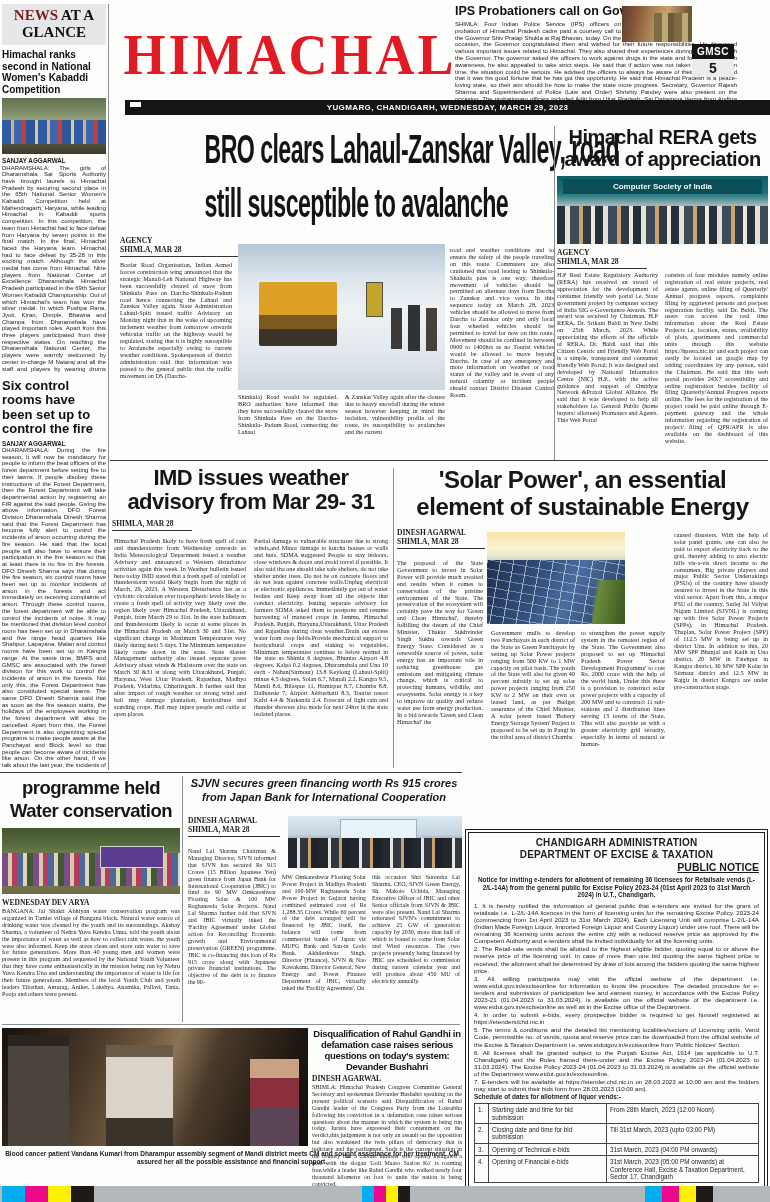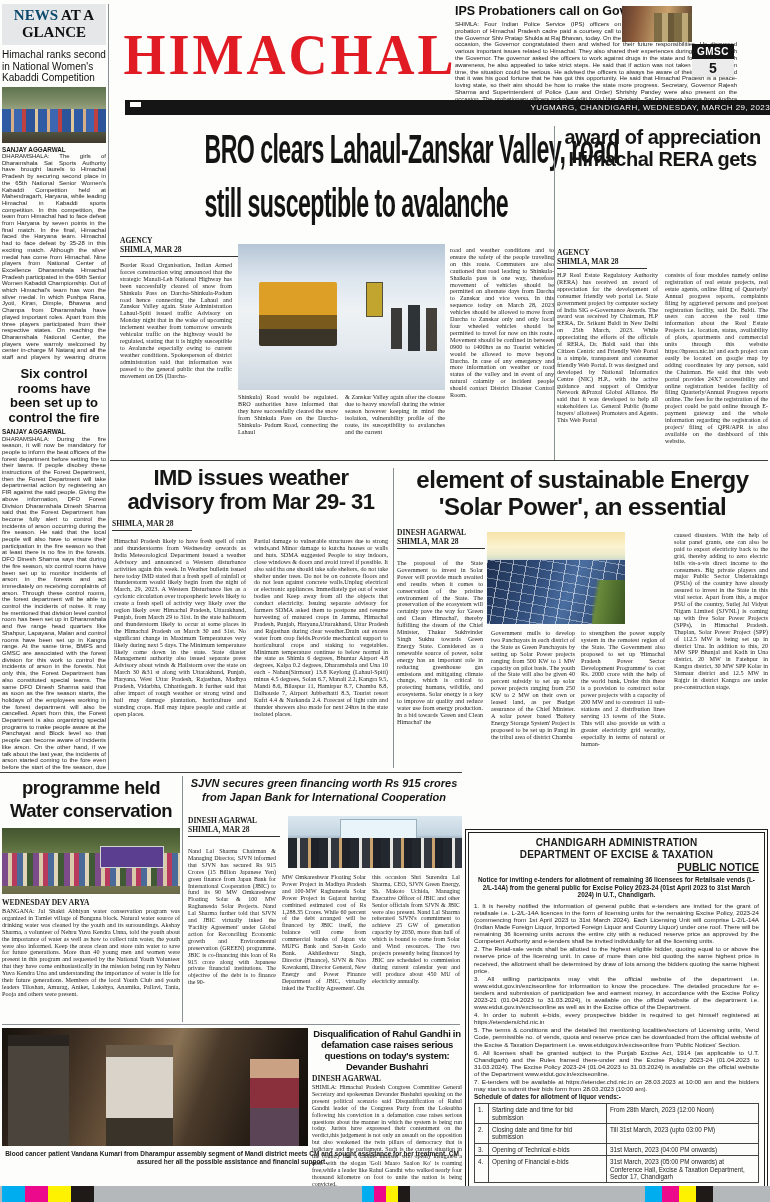--- a/index.html
+++ b/index.html
@@ -8,46 +8,46 @@
            font-family:"Liberation Serif", serif; color:#1c1c1c; margin:0 auto; }
   .abs { position:absolute; }
   .clip { overflow:hidden; }
   .rule { position:absolute; background:#8a8f93; }
   .rule-dark { position:absolute; background:#3c4043; }
 
   
   #glance { left:2px; top:4px; width:104px; height:766px; overflow:hidden; }
   .glance-head { background:#e5e7e9; text-align:center; font-family:"Liberation Serif",serif;
                  font-weight:700; font-size:15px; line-height:17px; padding:3px 0 4px; color:#111; }
-  .glance-head .red { color:#0c4a6e; }
-  .sb-headline { font-family:"Liberation Sans",sans-serif; font-weight:400; font-size:10px;
+  .glance-head .red { color:#7f1d1d; }
+  .sb-headline { font-family:"Liberation Sans",sans-serif; font-weight:700; font-size:10px;
                  line-height:11.5px; color:#101010; margin:4px 0 3px; }
   .sb-headline2 { font-family:"Liberation Sans",sans-serif; font-weight:700; font-size:13px;
-                  line-height:14.5px; color:#101010; margin:6px 0 3px;text-align:center; }
+                  line-height:14.5px; color:#101010; margin:6px 0 3px; }
   .sb-byline { font-family:"Liberation Sans",sans-serif; font-weight:700; font-size:6.3px; line-height:7.5px; }
   .sb-body { font-family:"Liberation Sans",sans-serif; font-size:6px; line-height:6.7px; text-align:justify; }
 
   
   #masthead { left:118px; top:20px; width:344px; height:70px; text-align:center;
               font-family:"Liberation Serif",serif; font-weight:700; font-size:54px; line-height:66px;
               color:#e01b24; letter-spacing:3px; transform:scaleY(1.05); transform-origin:50% 0; }
   #ips { left:455px; top:4px; width:282px; height:114px; }
   .ips-head { font-family:"Liberation Sans",sans-serif; font-weight:700; font-size:12.5px;
               line-height:14px; color:#111; }
   .ips-body { font-family:"Liberation Sans",sans-serif; font-size:6px; line-height:6.8px; text-align:justify; margin-top:3px; }
   .ips-spacer { float:right; width:116px; height:16px; }
   #ips-photo { left:167px; top:2px; width:70px; height:36px; }
   #page-badge { left:692px; top:44px; width:42px; }
   .badge-top { background:#141414; color:#fff; font-family:"Liberation Sans",sans-serif;
                font-weight:700; font-size:10px; text-align:center; line-height:15px; letter-spacing:.5px; }
   .badge-num { background:#ececec; color:#141414; font-family:"Liberation Sans",sans-serif;
                font-weight:700; font-size:14px; text-align:center; line-height:18px; }
   #datebar { left:125px; top:100px; width:645px; height:15px; background:#151515; }
-  #datebar .dtext { color:#fff; font-family:"Liberation Sans",sans-serif; font-weight:400;
-                    font-size:8px; line-height:15px; text-align:right; letter-spacing:.4px; }
+  #datebar .dtext { color:#fff; font-family:"Liberation Sans",sans-serif; font-weight:700;
+                    font-size:8px; line-height:15px; text-align:center; letter-spacing:.4px; }
   .notch { position:absolute; left:5px; top:2px; width:11px; height:5px; background:#fdfdfb; }
 
   
   #bro-head { left:110px; top:122px; width:450px; height:112px; text-align:center;
               font-family:"Liberation Sans",sans-serif; font-weight:700; font-size:40px; line-height:54px;
               color:#141414; letter-spacing:-1px; transform:scaleX(.58); transform-origin:50% 0; white-space:nowrap; }
   .byline { font-weight:700; font-size:7.5px; line-height:9px; font-family:"Liberation Serif",serif; }
   .bt { font-size:6.2px; line-height:6.9px; text-align:justify; overflow:hidden; }
 
   
@@ -184,22 +184,26 @@
     <div class="fig2"></div>
     <div class="fig3"></div>
   </div>
   <div class="abs bt" style="left:238px;top:394px;width:100px;height:64px">Shinkula) Road would be regulated. BRO authorities have informed that they have successfully cleared the snow from Shinkula Pass on the Darcha- Shinkula- Padum Road, connecting the Lahaul</div>
   <div class="abs bt" style="left:345px;top:394px;width:100px;height:64px">&amp; Zanskar Valley again after the closure due to heavy snowfall during the winter season however keeping in mind the isolation, vulnerability profile of the route, its susceptibility to avalanches and the current</div>
   <div class="abs bt" style="left:450px;top:247px;width:104px;height:211px">road and weather conditions and to ensure the safety of the people traveling on this route. Commuters are also cautioned that road leading to Shinkula-Shaikula pass is one way, therefore movement of vehicles should be permitted on alternate days from Darcha to Zanskar and vice versa. In this sequence today on March 28, 2023 vehicles should be allowed to move from Darcha to Zanskar only and only local four wheeled vehicles should be permitted to travel for now on this route. Movement should be confined in between 0900 to 1400hrs as no Tourist vehicles would be allowed to move beyond Darcha. In case of any emergency and more information on weather or road status of the valley and in event of any natural calamity or incident people should contact District Disaster Control Room.</div>
 
   <div class="rule" style="left:554px;top:126px;width:1px;height:334px"></div>
   <div class="abs" style="left:557px;top:126px;width:211px;height:332px">
     <div class="sec-head" style="font-size:20px;line-height:22px">
+      <div>Himachal RERA gets</div>
       <div>award of appreciation</div>
-      <div>Himachal RERA gets</div>
+    </div>
+    <div class="ph" id="rera-photo" style="position:absolute;left:0;top:50px;width:211px;height:68px">
+      <div class="banner">Computer Society of India</div>
+      <div class="people"></div>
     </div>
     <div class="abs" style="left:0;top:122px;width:90px">
       <div class="byline">AGENCY</div>
       <div class="byline dl-rule">SHIMLA, MAR 28</div>
     </div>
     <div class="abs bt" style="left:0;top:146px;width:101px;height:186px">H.P Real Estate Regulatory Authority (RERA) has received an award of appreciation for the development of consumer friendly web portal i.e. State government project by computer society of India SIG e-Governance Awards. The award was received by Chairman, H.P RERA, Dr. Srikant Baldi in New Delhi on 25th March, 2023. While appreciating the efforts of the officials of RERA, Dr. Baldi said that this Citizen Centric and Friendly Web Portal is a simple, transparent and consumer friendly Web Portal. It was designed and developed by National Informatics Centre (NIC) H.P., with the active guidance and support of Omidyar Network &amp;Praxal Global Alliance. He said that it was developed to help all stakeholders i.e. General Public (home buyers/ allottees) Promoters and Agents. This Web Portal</div>
     <div class="abs bt" style="left:108px;top:146px;width:103px;height:186px">consists of four modules namely online registration of real estate projects, real estate agents, online filing of Quarterly/ Annual progress reports, complaints filing by aggrieved persons and pre/post registration facility, said Dr. Baldi. The users can access the real time information about the Real Estate Projects i.e. location, status, availability of plots, apartments and commercial units through this website https://hprera.nic.in/ and each project can easily be located on google map by adding coordinates by any person, said the Chairman. He said that this web portal provides 24X7 accessibility and online registration besides facility of filing Quarterly/Annual Progress reports online. The fees for the registration of the project could be paid online through E-payment gateway and the whole information regarding the registration of project/ filing of QPR/APR is also available on the dashboard of this website.</div>
   </div>
 
   <div class="rule-dark" style="left:110px;top:460px;width:658px;height:1px"></div>
@@ -210,22 +214,22 @@
       <div>advisory from Mar 29- 31</div>
     </div>
     <div class="byline dl-rule" style="width:80px;margin-top:5px">SHIMLA, MAR 28</div>
     <div class="abs bt" style="left:2px;top:72px;width:132px;height:228px">Himachal Pradesh likely to have fresh spell of rain and thunderstorms from Wednesday onwards as India Meteorological Department issued a weather Advisory and announced a Western disturbance activities again this week. In Weather bulletin issued here today IMD stated that a fresh spell of rainfall or thunderstorm would likely begin from the night of March, 29, 2023. A Western Disturbance lies as a cyclonic circulation over tropospheric levels likely to create a fresh spell of activity very likely over the region likely over Himachal Pradesh, Uttarakhand, Punjab, from March 29 to 31st. In the state hailstorm and thunderstorm likely to occur at some places in the Himachal Pradesh on March 30 and 31st. No significant change in Maximum Temperatures very likely during next 5 days. The Minimum temperature likely come down in the state. State diaster Management authority also issued separate press Advisory about winds &amp; Hailstorm over the state on March 30 &amp;31 st along with Uttarakhand, Punjab, Haryana, West Uttar Pradesh, Rajasthan, Madhya Pradesh, Vidarbha, Chhattisgarh. It further said that after impact of rough weather or strong wind and hail may damage plantation, horticulture and standing crops. Hail may injure people and cattle at open places.</div>
     <div class="abs bt" style="left:142px;top:72px;width:134px;height:228px">Partial damage to vulnerable structures due to strong winds,and Minor damage to kutcha houses or walls and huts. SDMA suggested People to stay indoors, close windows &amp; doors and avoid travel if possible. It also said tha one should take safe shelters, do not take shelter under trees. Do not be on concrete floors and do not lean against concrete walls.Unplug electrical or electronic appliances. Immediately get out of water bodies and Keep away from all the objects that conduct electricity. Issuing separate advisory for farmers SDMA asked them to postpone and resume harvesting of matured crops in Jammu, Himachal Pradesh, Punjab, Haryana,Uttarakhand, Uttar Pradesh and Rajasthan during clear weather.Drain out excess water from crop fields.Provide mechanical support to horticultural crops and staking to vegetables. Minimum temperature continue to below normal in the state as Shimla 6 degrees, Bhuntar Airport 4.8 degrees, Kalpa 0.2 degrees, Dharamshala and Una 10 each - Nahan(Sirmour) 13.8 Keylong (Lahaul-Spiti) minus 4.5 degrees, Solan 6.7, Manali 2.2, Kangra 9.5, Mandi 8.6, Bilaspur 11, Hamirpur 8.7, Chamba 8.8, Dalhousie 7, Airport Jubberhatti 8.3, Tourist resort Kufri 4.4 &amp; Narkanda 2.4. Forecast of light rain and thunder showers also made for next 24hrs in the state isolated places.</div>
   </div>
   <div class="rule" style="left:393px;top:468px;width:1px;height:300px"></div>
 
   <div class="abs" style="left:397px;top:466px;width:371px;height:304px">
     <div class="sec-head" style="font-size:24px;line-height:27px">
+      <div>'Solar Power', an essential</div>
       <div>element of sustainable Energy</div>
-      <div>'Solar Power', an essential</div>
     </div>
     <div class="abs" style="left:0;top:62px;width:88px">
       <div class="byline">DINESH AGARWAL</div>
       <div class="byline dl-rule">SHIMLA, MAR 28</div>
     </div>
     <div class="ph" id="solar-photo">
       <div class="panels"></div>
       <div class="grass"></div>
     </div>
     <div class="abs bt" style="left:0;top:94px;width:86px;height:208px">The proposal of the State Government to invest in Solar Power will provide much awaited end results when it comes to conservation of the pristine environment of the State. The preservation of the ecosystem will certainly pave the way for 'Green and Clean Himachal', thereby fulfilling the dream of the Chief Minister, Thakur Sukhvinder Singh Sukhu towards Green Energy State. Considered as a renewable source of power, solar energy has an important role in reducing greenhouse gas emissions and mitigating climate change, which is critical to protecting humans, wildlife, and ecosystems. Solar energy is a key to improve air quality and reduce water use from energy production. In a bid towards 'Green and Clean Himachal' the</div>

